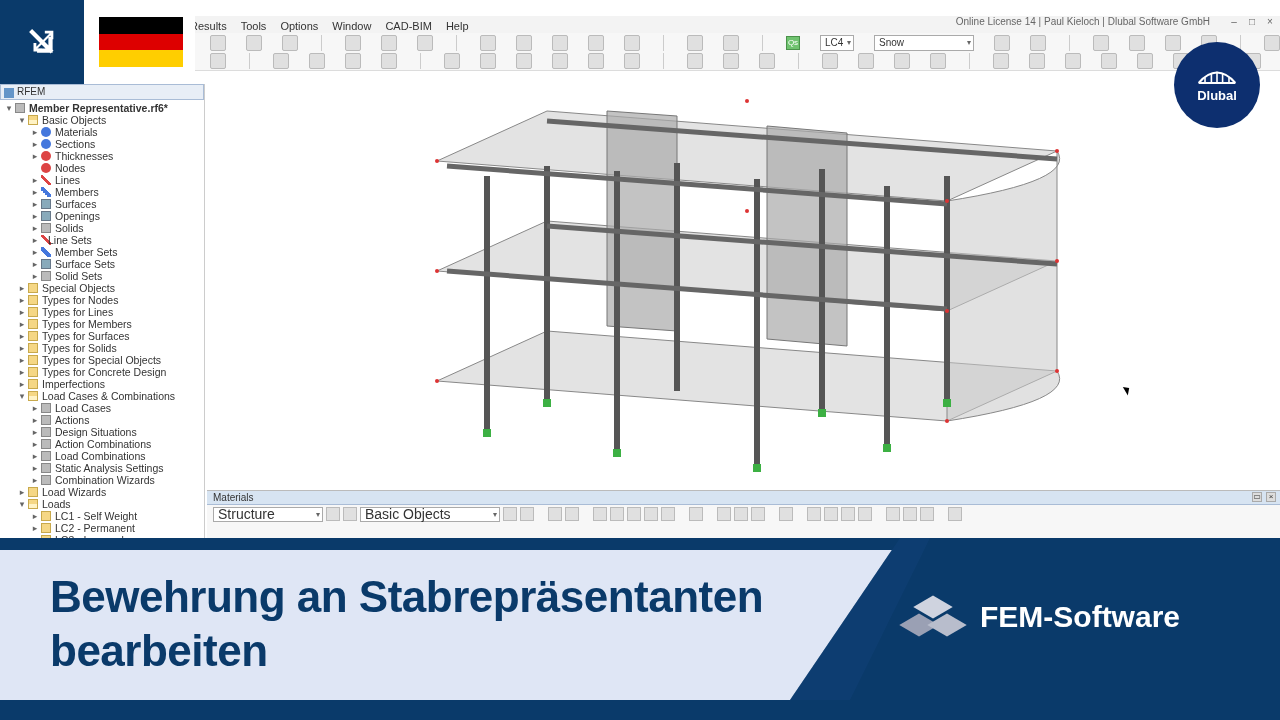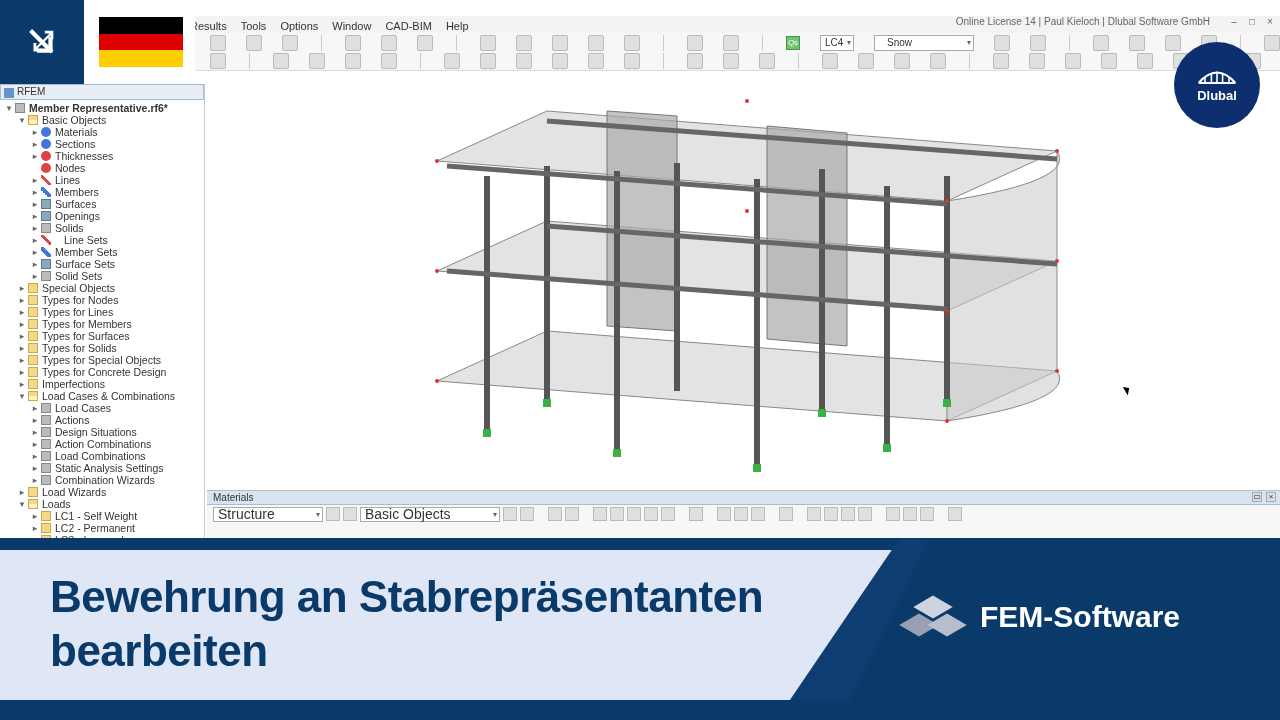--- a/index.html
+++ b/index.html
@@ -11,21 +11,21 @@
   .license { position: absolute; right: 70px; top: 16px; font-size: 10px; color: #666; }
   .winctrl { position: absolute; right: 4px; top: 16px; font-size: 10px; color: #666; display:flex; gap:6px;}
   .winctrl span{width:12px;text-align:center;}
 
   
   .toolbar1, .toolbar2 { position: absolute; left: 0; width: 100%; height: 20px; background: #f7f7f7; border-bottom: 1px solid #dcdcdc; display: flex; align-items: center; padding-left: 210px; gap: 20px; }
   .toolbar1 { top: 33px; }
   .toolbar2 { top: 51px; }
   .tb-btn { width: 16px; height: 16px; background: #e0e0e0; border: 1px solid #bbb; border-radius: 2px; flex-shrink:0;}
   .tb-sep { width: 1px; height: 16px; background: #ccc; margin: 0 3px; flex-shrink:0;}
-  .tb-sel { height: 16px; background: #fff; border: 1px solid #aaa; font-size: 10px; padding: 0 35px 0 12px; line-height: 14px; flex-shrink:0; position:relative;}
+  .tb-sel { height: 16px; background: #fff; border: 1px solid #aaa; font-size: 10px; padding: 0 35px 0 4px; line-height: 14px; flex-shrink:0; position:relative;}
   .tb-sel.small{padding:0 14px 0 4px;}
   .tb-sel::after{content:"▾"; position:absolute; right:2px; top:0; font-size:8px; color:#666;}
   .lc-badge{width:14px;height:14px;background:#6fc36f;border:1px solid #4a924a;font-size:8px;color:#fff;text-align:center;line-height:12px;flex-shrink:0;}
 
   
   .overlay-tl { position: absolute; top: 0; left: 0; width: 195px; height: 84px; background: #fff; z-index: 50; display: flex; }
   .arrow-box { width: 84px; height: 84px; background: #0a3a6a; display: flex; align-items: center; justify-content: center; }
   .arrow-box svg { width: 34px; height: 34px; fill: #fff; }
   .flag-box { width: 84px; height: 50px; margin: 17px 0 0 15px; display:flex; flex-direction:column;}
   .flag-box div{flex:1;}
@@ -274,21 +274,21 @@
         <span class="lbl" style="left:51px">Openings</span>
       </div>
       <div class="tn">
         <span class="tw" style="left:26px">▸</span>
         <span class="ic ic-sq" style="left:37px"></span>
         <span class="lbl" style="left:51px">Solids</span>
       </div>
       <div class="tn">
         <span class="tw" style="left:26px">▸</span>
         <span class="ic ic-line" style="left:37px"></span>
-        <span class="lbl" style="left:60px">Line Sets</span>
+        <span class="lbl" style="left:44px">Line Sets</span>
       </div>
       <div class="tn">
         <span class="tw" style="left:26px">▸</span>
         <span class="ic ic-memb" style="left:37px"></span>
         <span class="lbl" style="left:51px">Member Sets</span>
       </div>
       <div class="tn">
         <span class="tw" style="left:26px">▸</span>
         <span class="ic ic-surf" style="left:37px"></span>
         <span class="lbl" style="left:51px">Surface Sets</span>

